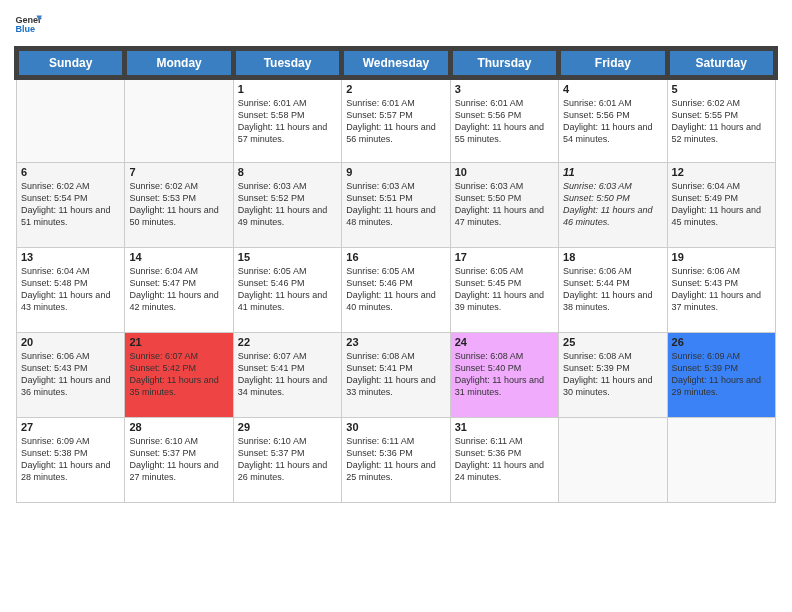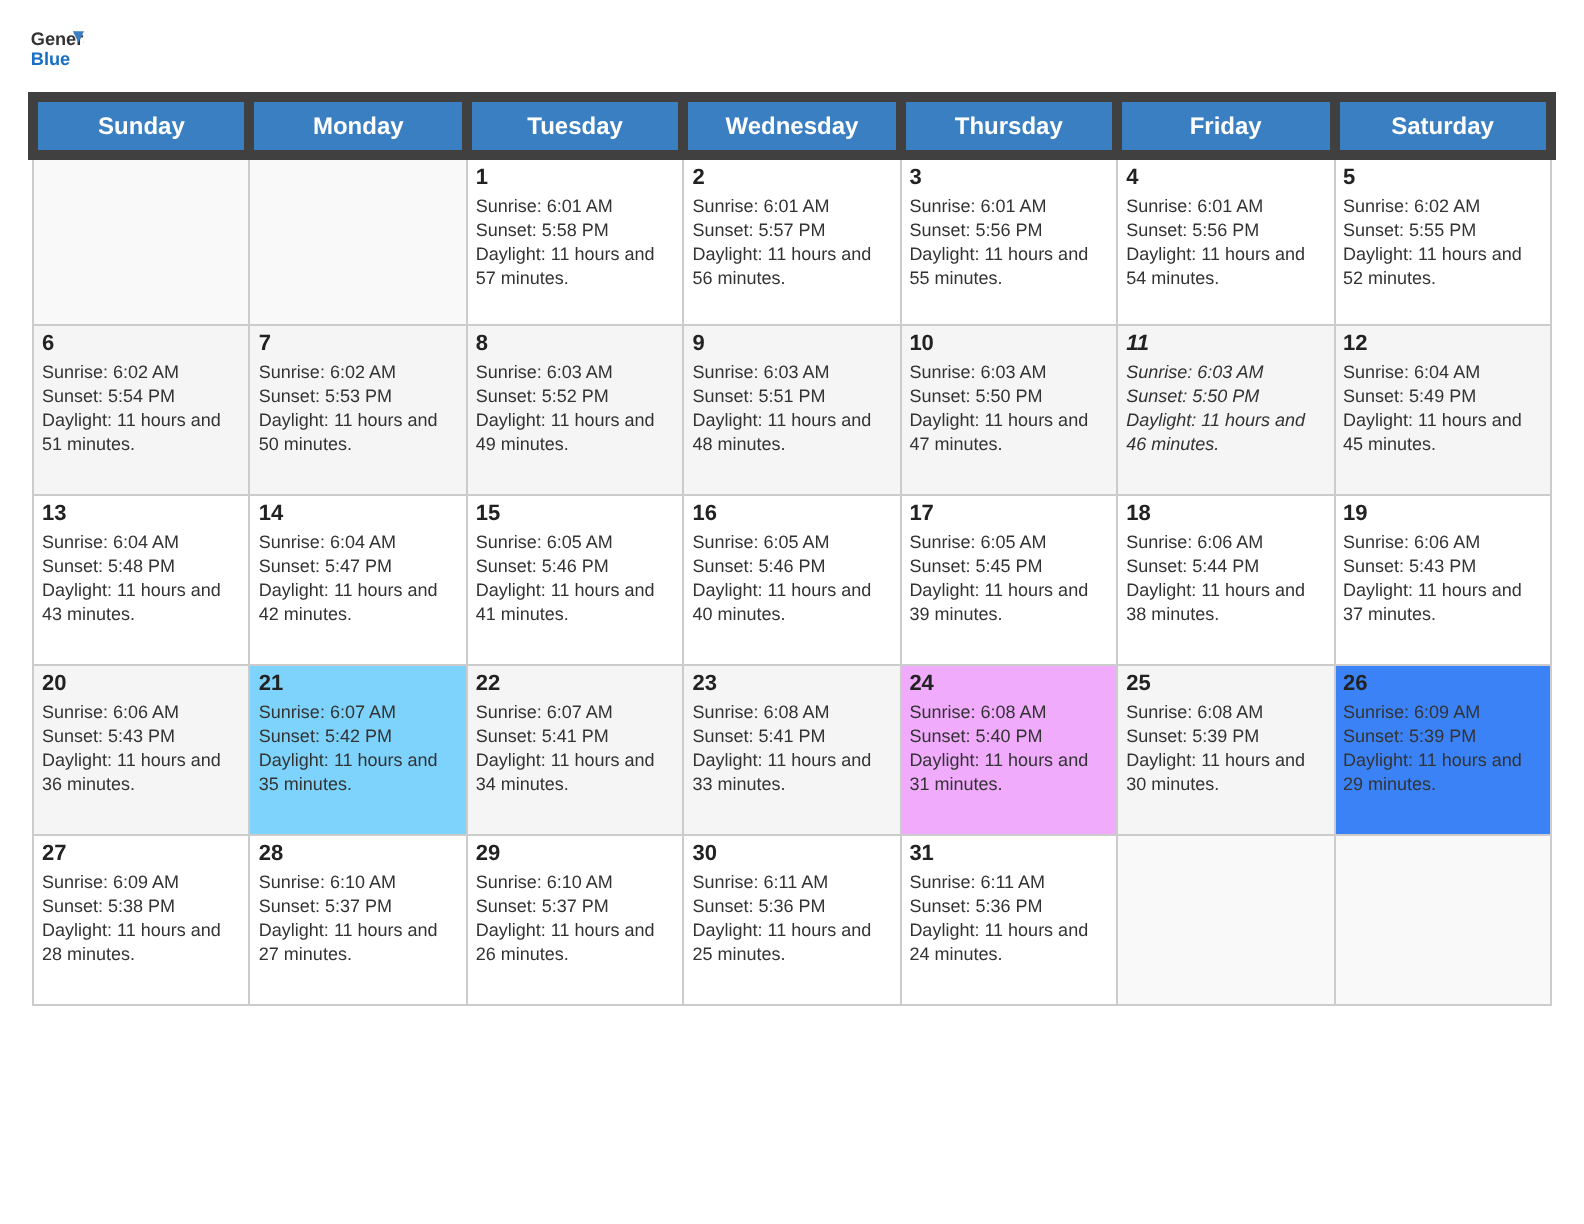--- a/index.html
+++ b/index.html
@@ -238,21 +238,21 @@
 Daylight: 11 hours and 37 minutes.</div>
           </td>
         </tr>
         <tr>
           <td style="background: rgb(245, 245, 245);">
             <span class="day-number">20</span>
             <div class="cell-content">Sunrise: 6:06 AM
 Sunset: 5:43 PM
 Daylight: 11 hours and 36 minutes.</div>
           </td>
-          <td style="background: #7dd3fc; margin-top: 13px;">
+          <td style="background: #ef4444; margin-top: 13px;">
             <span class="day-number">21</span>
             <div class="cell-content">Sunrise: 6:07 AM
 Sunset: 5:42 PM
 Daylight: 11 hours and 35 minutes.</div>
           </td>
           <td style="background: rgb(245, 245, 245);">
             <span class="day-number">22</span>
             <div class="cell-content">Sunrise: 6:07 AM
 Sunset: 5:41 PM
 Daylight: 11 hours and 34 minutes.</div>

